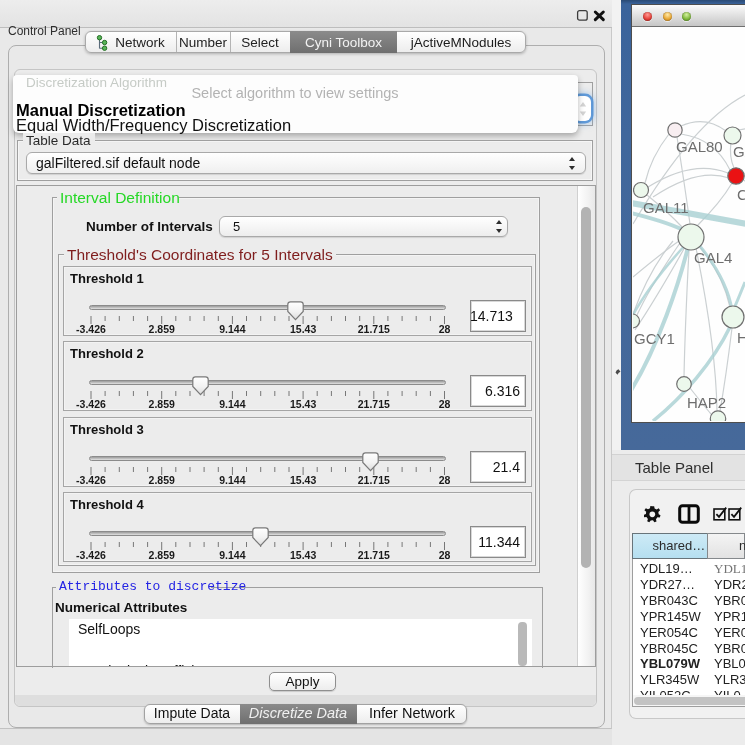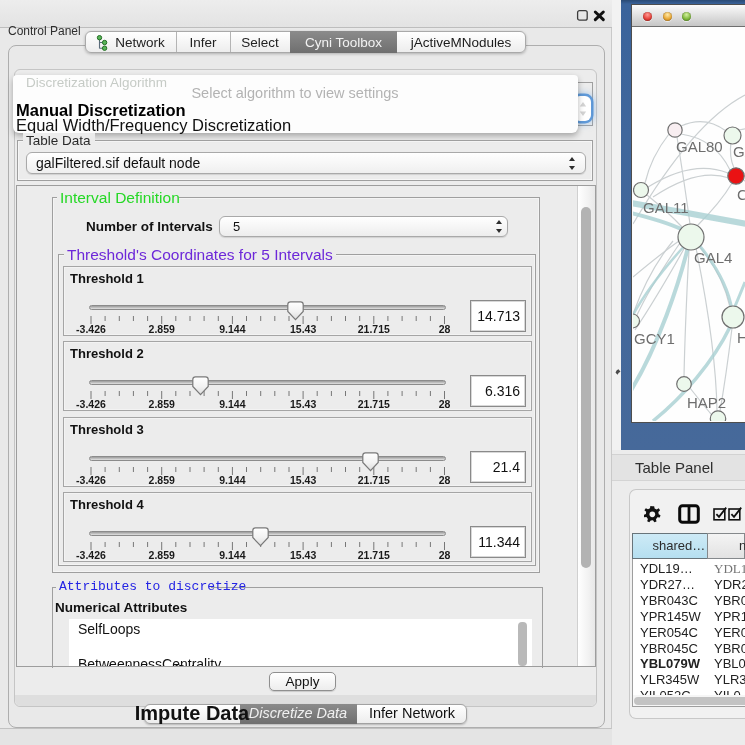--- a/index.html
+++ b/index.html
@@ -27,21 +27,21 @@
 <div class="abs" style="left:230px;top:32px;width:1px;height:20px;background:#b4b4b4;"></div>
 <div class="abs" style="left:290px;top:32px;width:1px;height:20px;background:#b4b4b4;"></div>
 <div class="abs" style="left:290px;top:31px;width:107px;height:22px;background:linear-gradient(#8b8b8b,#6f6f6f);"></div>
 <svg class="abs" style="left:94px;top:33px" width="16" height="19" viewBox="0 0 16 19">
     <path d="M5.5 5 L5.5 15.5 M5.5 9.5 L10 9.5 M5.5 15.3 L10 15.3" stroke="#5a6b7a" stroke-width="1.1" fill="none"></path>
     <circle cx="5.5" cy="4.7" r="2.2" fill="#58b558" stroke="#256e25" stroke-width="1"></circle>
     <circle cx="10.6" cy="9.5" r="2.2" fill="#58b558" stroke="#256e25" stroke-width="1"></circle>
     <circle cx="10.6" cy="15.2" r="2.2" fill="#58b558" stroke="#256e25" stroke-width="1"></circle>
   </svg>
 <div class="txt" style="left:140px;top:29.0px;height:27.0px;line-height:27.0px;font-size:13.5px;color:#222;font-weight:400;transform:translateX(-50%);">Network</div>
-<div class="txt" style="left:203px;top:29.0px;height:27.0px;line-height:27.0px;font-size:13.5px;color:#222;font-weight:400;transform:translateX(-50%);">Infer</div>
+<div class="txt" style="left:203px;top:29.0px;height:27.0px;line-height:27.0px;font-size:13.5px;color:#222;font-weight:400;transform:translateX(-50%);">Number</div>
 <div class="txt" style="left:260px;top:29.0px;height:27.0px;line-height:27.0px;font-size:13.5px;color:#222;font-weight:400;transform:translateX(-50%);">Select</div>
 <div class="txt" style="left:343.5px;top:29.0px;height:27.0px;line-height:27.0px;font-size:13.5px;color:#f2f2f2;font-weight:400;transform:translateX(-50%);">Cyni Toolbox</div>
 <div class="txt" style="left:461px;top:29.0px;height:27.0px;line-height:27.0px;font-size:13.5px;color:#1a1a1a;font-weight:400;transform:translateX(-50%);">jActiveMNodules</div>
 <div class="abs" style="left:578px;top:82px;width:15px;height:44px;border:1px solid #9f9f9f;border-left:none;"></div>
 <div class="abs" style="left:574px;top:96px;width:17px;height:25px;background:#fff;border-radius:6px;box-shadow:0 0 0 2.5px rgba(90,150,215,0.95), 0 0 7px 3px rgba(115,170,225,0.55);"></div>
 <svg class="abs" style="left:578px;top:101px" width="10" height="16" viewBox="0 0 10 16">
     <path d="M5 1 L8.2 5.4 L1.8 5.4 Z" fill="#d4d4d4"></path>
     <path d="M5 15 L8.2 10.6 L1.8 10.6 Z" fill="#d4d4d4"></path>
   </svg>
 <div class="abs" style="left:13px;top:75px;width:565px;height:58px;background:#fdfdfd;border-radius:4px 4px 6px 6px;box-shadow:0 3px 6px rgba(0,0,0,0.30);"></div>
@@ -66,21 +66,21 @@
 <div class="txt" style="left:60px;top:181.5px;height:31.0px;line-height:31.0px;font-size:15.5px;color:#25d825;font-weight:400;">Interval Definition</div>
 <div class="txt" style="left:86px;top:212.5px;height:27.0px;line-height:27.0px;font-size:13.5px;color:#111;font-weight:700;">Number of Intervals</div>
 <div class="abs" style="left:219px;top:216px;width:289px;height:21px;background:linear-gradient(#ffffff,#ededed);border:1px solid #a9a9a9;border-radius:6px;box-shadow:0 1px 1px rgba(0,0,0,0.12);"></div>
 <div class="txt" style="left:233px;top:213.5px;height:26px;line-height:26px;font-size:13px;color:#111;font-weight:400;">5</div>
 <svg class="abs" style="left:494px;top:219px" width="10" height="15" viewBox="0 0 10 15">
     <path d="M5 1 L8 5 L2 5 Z" fill="#2e2e2e"></path>
     <path d="M5 14 L8 10 L2 10 Z" fill="#2e2e2e"></path>
   </svg>
 <div class="abs" style="left:58px;top:254px;width:478px;height:312px;border:1px solid #9f9f9f;box-shadow:inset 0 0 0 1px rgba(255,255,255,0.45);"></div>
 <div class="abs" style="left:64px;top:247px;width:272px;height:15px;background:#ececec;"></div>
-<div class="txt" style="left:67px;top:238.5px;height:31.0px;line-height:31.0px;font-size:15.5px;color:#6d28d9;font-weight:400;">Threshold's Coordinates for 5 Intervals</div>
+<div class="txt" style="left:67px;top:238.5px;height:31.0px;line-height:31.0px;font-size:15.5px;color:#7f1d1d;font-weight:400;">Threshold's Coordinates for 5 Intervals</div>
 <div class="abs" style="left:63px;top:266px;width:469px;height:70px;background:#ececec;border:1px solid #a5a5a5;box-shadow:inset 0 0 0 1px rgba(255,255,255,0.4);"></div>
 <div class="txt" style="left:70px;top:266px;height:26px;line-height:26px;font-size:13px;color:#111;font-weight:700;">Threshold 1</div>
 <div class="abs" style="left:89px;top:304.5px;width:357px;height:5px;background:linear-gradient(#9a9a9a,#e2e2e2);border:1px solid #8b8b8b;border-radius:3px;"></div>
 <svg class="abs" style="left:63px;top:315.5px" width="469" height="10" viewBox="0 0 469 10">
     <line x1="28.0" y1="0" x2="28.0" y2="8" stroke="#777" stroke-width="1"></line>
     <line x1="42.1" y1="0" x2="42.1" y2="5" stroke="#777" stroke-width="1"></line>
     <line x1="56.3" y1="0" x2="56.3" y2="5" stroke="#777" stroke-width="1"></line>
     <line x1="70.4" y1="0" x2="70.4" y2="5" stroke="#777" stroke-width="1"></line>
     <line x1="84.6" y1="0" x2="84.6" y2="5" stroke="#777" stroke-width="1"></line>
     <line x1="98.7" y1="0" x2="98.7" y2="8" stroke="#777" stroke-width="1"></line>
@@ -115,21 +115,21 @@
     <defs>
       <linearGradient id="thg1" x1="0" y1="0" x2="0" y2="1">
         <stop offset="0" stop-color="#ffffff"></stop>
         <stop offset="0.55" stop-color="#f2f2f2"></stop>
         <stop offset="1" stop-color="#dcdcdc"></stop>
       </linearGradient>
     </defs>
     <path d="M3.5 0.8 L13.5 0.8 Q16.2 0.8 16.2 3.5 L16.2 10.5 L8.5 18.7 L0.8 10.5 L0.8 3.5 Q0.8 0.8 3.5 0.8 Z" fill="url(#thg1)" stroke="#787878" stroke-width="1.2"></path>
   </svg>
 <div class="abs" style="left:470px;top:300px;width:56px;height:32px;background:#fff;border:1.5px solid #8a8a8a;box-shadow:inset 0 0 0 1px #d8d8d8;"></div>
-<div class="txt" style="left:470px;top:302px;width:54px;height:28px;line-height:28px;font-size:14px;color:#111;text-align:right;padding-right:4px;">14.713</div>
+<div class="txt" style="left:470px;top:302px;width:54px;height:28px;line-height:28px;font-size:14px;color:#111;padding-right:4px;">14.713</div>
 <div class="abs" style="left:63px;top:341px;width:469px;height:70px;background:#ececec;border:1px solid #a5a5a5;box-shadow:inset 0 0 0 1px rgba(255,255,255,0.4);"></div>
 <div class="txt" style="left:70px;top:341px;height:26px;line-height:26px;font-size:13px;color:#111;font-weight:700;">Threshold 2</div>
 <div class="abs" style="left:89px;top:379.5px;width:357px;height:5px;background:linear-gradient(#9a9a9a,#e2e2e2);border:1px solid #8b8b8b;border-radius:3px;"></div>
 <svg class="abs" style="left:63px;top:390.5px" width="469" height="10" viewBox="0 0 469 10">
     <line x1="28.0" y1="0" x2="28.0" y2="8" stroke="#777" stroke-width="1"></line>
     <line x1="42.1" y1="0" x2="42.1" y2="5" stroke="#777" stroke-width="1"></line>
     <line x1="56.3" y1="0" x2="56.3" y2="5" stroke="#777" stroke-width="1"></line>
     <line x1="70.4" y1="0" x2="70.4" y2="5" stroke="#777" stroke-width="1"></line>
     <line x1="84.6" y1="0" x2="84.6" y2="5" stroke="#777" stroke-width="1"></line>
     <line x1="98.7" y1="0" x2="98.7" y2="8" stroke="#777" stroke-width="1"></line>
@@ -270,28 +270,27 @@
   </svg>
 <div class="abs" style="left:470px;top:526px;width:56px;height:32px;background:#fff;border:1.5px solid #8a8a8a;box-shadow:inset 0 0 0 1px #d8d8d8;"></div>
 <div class="txt" style="left:470px;top:528px;width:54px;height:28px;line-height:28px;font-size:14px;color:#111;text-align:right;padding-right:4px;">11.344</div>
 <div class="abs" style="left:52px;top:587px;width:491px;height:81px;border:1px solid #9f9f9f;border-bottom:none;"></div>
 <div class="abs" style="left:56px;top:580px;width:155px;height:15px;background:#ececec;"></div>
 <div class="txt" style="left:59px;top:572px;height:30px;line-height:30px;font-size:13px;color:#2424e4;font-weight:400;font-family:Liberation Mono, monospace;">Attributes to discretize</div>
 <div class="txt" style="left:55px;top:593.5px;height:27.0px;line-height:27.0px;font-size:13.5px;color:#111;font-weight:700;">Numerical Attributes</div>
 <div class="abs" style="left:69px;top:619px;width:463px;height:47px;background:#ffffff;overflow:hidden;">
     <div class="txt" style="left:9px;top:-2px;height:25px;line-height:25px;font-size:14px;color:#111;">SelfLoops</div>
     <div class="txt" style="left:9px;top:15.5px;height:25px;line-height:25px;font-size:14px;color:#111;margin-top:24px;">TopologicalCoefficient</div>
-    <div class="txt" style="left:9px;top:33px;height:25px;line-height:25px;font-size:14px;color:#111;">BetweennessCentrality</div>
   </div>
 <div class="abs" style="left:518px;top:622px;width:9px;height:44px;background:#b9b9b9;border-radius:4px;"></div>
 <div class="abs" style="left:269px;top:672px;width:67px;height:19px;background:linear-gradient(#ffffff,#ededed);border:1px solid #8f8f8f;border-radius:5px;box-shadow:0 1px 1px rgba(0,0,0,0.15);"></div>
 <div class="txt" style="left:302.5px;top:668.0px;height:27.0px;line-height:27.0px;font-size:13.5px;color:#111;font-weight:400;transform:translateX(-50%);">Apply</div>
 <div class="abs" style="left:144px;top:703.5px;width:323px;height:20.5px;background:linear-gradient(#ffffff,#ededed);border:1px solid #a2a2a2;border-radius:6px;box-shadow:0 1px 2px rgba(0,0,0,0.22);overflow:hidden;"></div>
 <div class="abs" style="left:240px;top:703.5px;width:117px;height:20.5px;background:linear-gradient(#8b8b8b,#6f6f6f);"></div>
-<div class="txt" style="left:192px;top:699.3px;height:29.0px;line-height:29.0px;font-size:20px;color:#111;font-weight:700;transform:translateX(-50%);">Impute Data</div>
+<div class="txt" style="left:192px;top:699.3px;height:29.0px;line-height:29.0px;font-size:14px;color:#111;font-weight:400;transform:translateX(-50%);">Impute Data</div>
 <div class="txt" style="left:298px;top:699.3px;height:29.0px;line-height:29.0px;font-size:14.5px;color:#f0f0f0;font-weight:400;transform:translateX(-50%);font-style:italic;">Discretize Data</div>
 <div class="txt" style="left:412px;top:699.3px;height:29.0px;line-height:29.0px;font-size:14.5px;color:#111;font-weight:400;transform:translateX(-50%);">Infer Network</div>
 <svg class="abs" style="left:614px;top:368px" width="8" height="9" viewBox="0 0 8 9">
     <path d="M1.5 4.5 Q2.5 1.5 4.5 1.2 L6.5 3.8 Q4.5 4.2 3.5 6.8 Z" fill="#4a4a4a"></path>
   </svg>
 <div class="abs" style="left:621px;top:0px;width:124px;height:450px;background:linear-gradient(#2a4a74,#3a639b 4px,#40679c 30%,#46699a);"></div>
 <div class="abs" style="left:631px;top:4px;width:114px;height:419px;background:#fdfdfd;border:1px solid #4e4e4e;border-right:none;"></div>
 <div class="abs" style="left:632px;top:5px;width:113px;height:22px;background:linear-gradient(#fbfbfb,#c6c6c6);border-bottom:1px solid #6f6f6f;"></div>
 <div class="abs" style="left:642.5px;top:11.5px;width:9px;height:9px;border-radius:50%;background:radial-gradient(circle at 50% 30%, #ff9a94, #e5433b 55%, #9c1310 95%);box-shadow:0 1px 1px rgba(255,255,255,0.6), inset 0 0 1px rgba(0,0,0,0.5);"></div>
 <div class="abs" style="left:662.5px;top:11.5px;width:9px;height:9px;border-radius:50%;background:radial-gradient(circle at 50% 30%, #ffe9a8, #e8a836 55%, #a86e12 95%);box-shadow:0 1px 1px rgba(255,255,255,0.6), inset 0 0 1px rgba(0,0,0,0.5);"></div>

